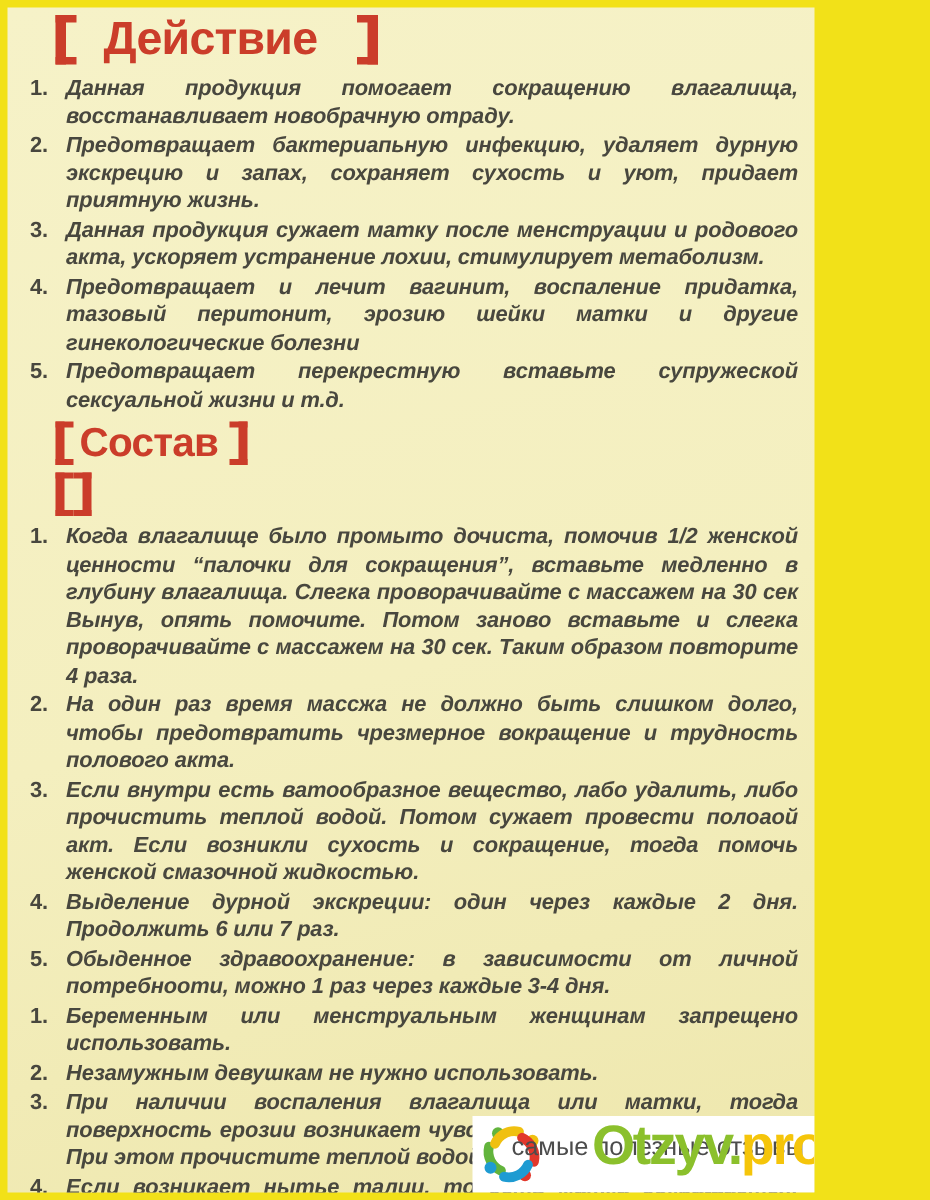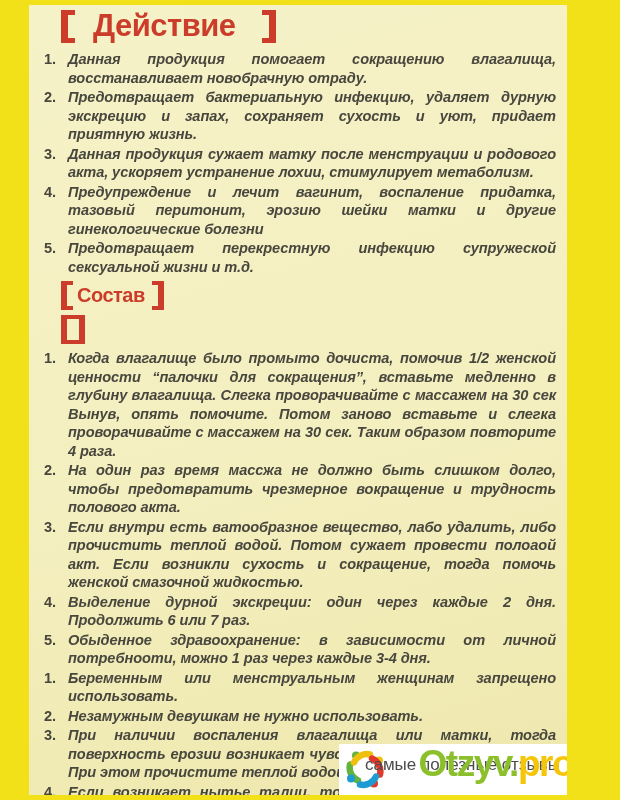--- a/index.html
+++ b/index.html
@@ -12,38 +12,38 @@
     --tagline_gray:#4c4c4c;
     --watermark_bg:#ffffff;
   }
   *{box-sizing:border-box;}
   html,body{margin:0;padding:0;}
   body{
     width:620px;height:800px;overflow:hidden;
     font-family:"Liberation Sans","DejaVu Sans",sans-serif;
     background:var(--frame);
   }
-  .frame{position:relative;width:548px;height:800px;background:var(--frame);margin-left:24px;}
+  .frame{position:relative;width:548px;height:800px;background:var(--frame);}
   .page{
     position:absolute;inset:5px;
     background:linear-gradient(165deg,#f6f2c8 0%,var(--page_bg) 55%,#eee7ad 100%);
     padding:3px 10px 0 10px;
     overflow:hidden;
     color:var(--text);
     font-size:14.6px;line-height:18.5px;font-weight:700;letter-spacing:-0.1px;
   }
   
   .hdr{display:flex;align-items:center;color:var(--accent);font-weight:700;letter-spacing:-0.5px;}
   .hdr .br{display:inline-block;flex:none;}
   .h1{font-size:31px;margin:2px 0 7px 22px;}
   .h1 .br{width:14px;height:33px;}
   .h1 .br.l{border-left:7px solid var(--accent);border-top:5px solid var(--accent);border-bottom:5px solid var(--accent);}
   .h1 .br.r{border-right:7px solid var(--accent);border-top:5px solid var(--accent);border-bottom:5px solid var(--accent);}
   .h1 .label{margin:0 26px 0 18px;}
-  .h2{font-size:20px;margin:5px 0 5px 22px;align-items:center;}
+  .h2{font-size:27px;margin:5px 0 5px 22px;align-items:center;}
   .h2 .br{width:12px;height:29px;}
   .h2 .br.l{border-left:6px solid var(--accent);border-top:4px solid var(--accent);border-bottom:4px solid var(--accent);}
   .h2 .br.r{border-right:6px solid var(--accent);border-top:4px solid var(--accent);border-bottom:4px solid var(--accent);}
   .h2 .label{margin:0 7px 0 4px;}
   
   .list{margin:0;padding:0;list-style:none;}
   .item{display:flex;margin:0 0 1px 0;}
   .num{flex:none;width:29px;padding-left:5px;}
   .txt{flex:1;text-align:justify;padding-right:1px;font-style:italic;}
   .txt.pre{white-space:pre-line;}
@@ -78,25 +78,25 @@
       <li class="item">
         <span class="num">2.</span>
         <div class="txt">Предотвращает бактериапьную инфекцию, удаляет дурную экскрецию и запах, сохраняет сухость и уют, придает приятную жизнь.</div>
       </li>
       <li class="item">
         <span class="num">3.</span>
         <div class="txt">Данная продукция сужает матку после менструации и родового акта, ускоряет устранение лохии, стимулирует метаболизм.</div>
       </li>
       <li class="item">
         <span class="num">4.</span>
-        <div class="txt">Предупреждение и лечит вагинит, воспаление придатка, тазовый перитонит, эрозию шейки матки и другие гинекологические болезни</div>
+        <div class="txt">Предотвращает и лечит вагинит, воспаление придатка, тазовый перитонит, эрозию шейки матки и другие гинекологические болезни</div>
       </li>
       <li class="item">
         <span class="num">5.</span>
-        <div class="txt">Предотвращает перекрестную инфекцию супружеской сексуальной жизни и т.д.</div>
+        <div class="txt">Предотвращает перекрестную вставьте супружеской сексуальной жизни и т.д.</div>
       </li>
     </ol>
 
     <div class="hdr h2">
       <span class="br l"></span>
       <span class="label">Состав</span>
       <span class="br r"></span>
     </div>
 
     <div class="hdr h2">

